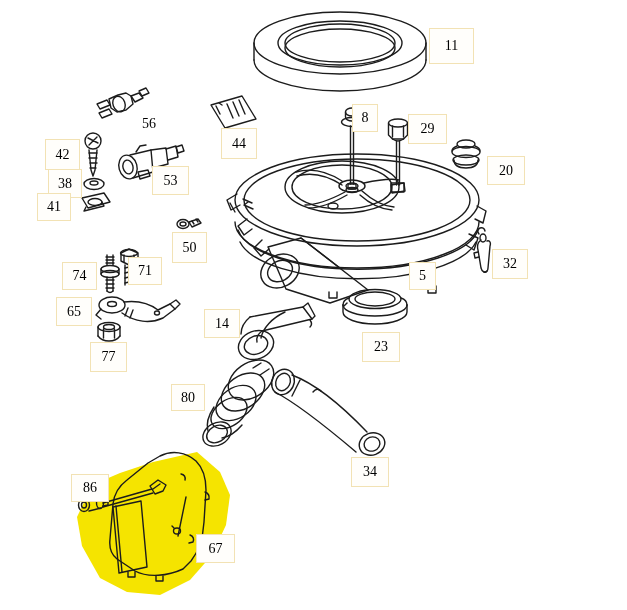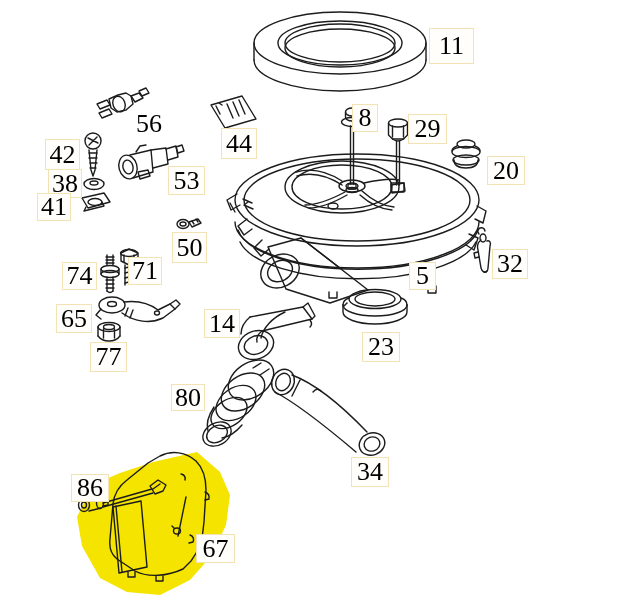--- a/index.html
+++ b/index.html
@@ -8,21 +8,21 @@
     font-family:"Liberation Serif", serif;overflow:hidden;
   }
   #art{position:absolute;left:0;top:0;}
   #art path, #art ellipse, #art circle, #art line{
     fill:none;stroke:#1c1c1c;stroke-width:1.4;
     stroke-linecap:round;stroke-linejoin:round;
   }
   #art .hl{fill:var(--highlight,#F5E400);stroke:none;}
   .plabel{
     position:absolute;display:flex;align-items:center;justify-content:center;
-    font-size:26px;color:#000;line-height:1;cursor:pointer;
+    font-size:14px;color:#000;line-height:1;cursor:pointer;
   }
   .plabel.boxed{
     background:#fffefb;border:1.5px solid var(--label_border,#F2E2B4);
   }
 </style>
 </head>
 <body>
 
 <div id="canvas">
 
@@ -261,31 +261,31 @@
     <ellipse cx="100" cy="503" rx="3.5" ry="5.5"></ellipse>
     <path d="M103,500 l5,1 v4 l-5,1"></path>
   </g>
 </svg>
 
 <div class="plabel boxed" style="left:429px;top:28px;width:43px;height:34px">11</div>
 <div class="plabel" style="left:131px;top:111px;width:36px;height:26px">56</div>
 <div class="plabel boxed" style="left:45px;top:139px;width:33px;height:29px">42</div>
 <div class="plabel boxed" style="left:48px;top:169px;width:32px;height:27px">38</div>
 <div class="plabel boxed" style="left:37px;top:193px;width:32px;height:26px">41</div>
-<div class="plabel boxed" style="left:168px;top:166px;width:35px;height:27px">53</div>
+<div class="plabel boxed" style="left:152px;top:166px;width:35px;height:27px">53</div>
 <div class="plabel boxed" style="left:221px;top:128px;width:34px;height:29px">44</div>
 <div class="plabel boxed" style="left:352px;top:104px;width:24px;height:26px">8</div>
 <div class="plabel boxed" style="left:408px;top:114px;width:37px;height:28px">29</div>
 <div class="plabel boxed" style="left:487px;top:156px;width:36px;height:27px">20</div>
 <div class="plabel boxed" style="left:409px;top:262px;width:25px;height:26px">5</div>
 <div class="plabel boxed" style="left:492px;top:249px;width:34px;height:28px">32</div>
 <div class="plabel boxed" style="left:172px;top:232px;width:33px;height:29px">50</div>
 <div class="plabel boxed" style="left:62px;top:262px;width:33px;height:26px">74</div>
 <div class="plabel boxed" style="left:128px;top:257px;width:32px;height:26px">71</div>
-<div class="plabel boxed" style="left:56px;top:304px;width:34px;height:27px">65</div>
+<div class="plabel boxed" style="left:56px;top:297px;width:34px;height:27px">65</div>
 <div class="plabel boxed" style="left:90px;top:342px;width:35px;height:28px">77</div>
 <div class="plabel boxed" style="left:204px;top:309px;width:34px;height:27px">14</div>
 <div class="plabel boxed" style="left:362px;top:332px;width:36px;height:28px">23</div>
 <div class="plabel boxed" style="left:171px;top:384px;width:32px;height:25px">80</div>
 <div class="plabel boxed" style="left:351px;top:457px;width:36px;height:28px">34</div>
 <div class="plabel boxed" style="left:71px;top:474px;width:36px;height:26px">86</div>
 <div class="plabel boxed" style="left:196px;top:534px;width:37px;height:27px">67</div>
 
 </div>
 

